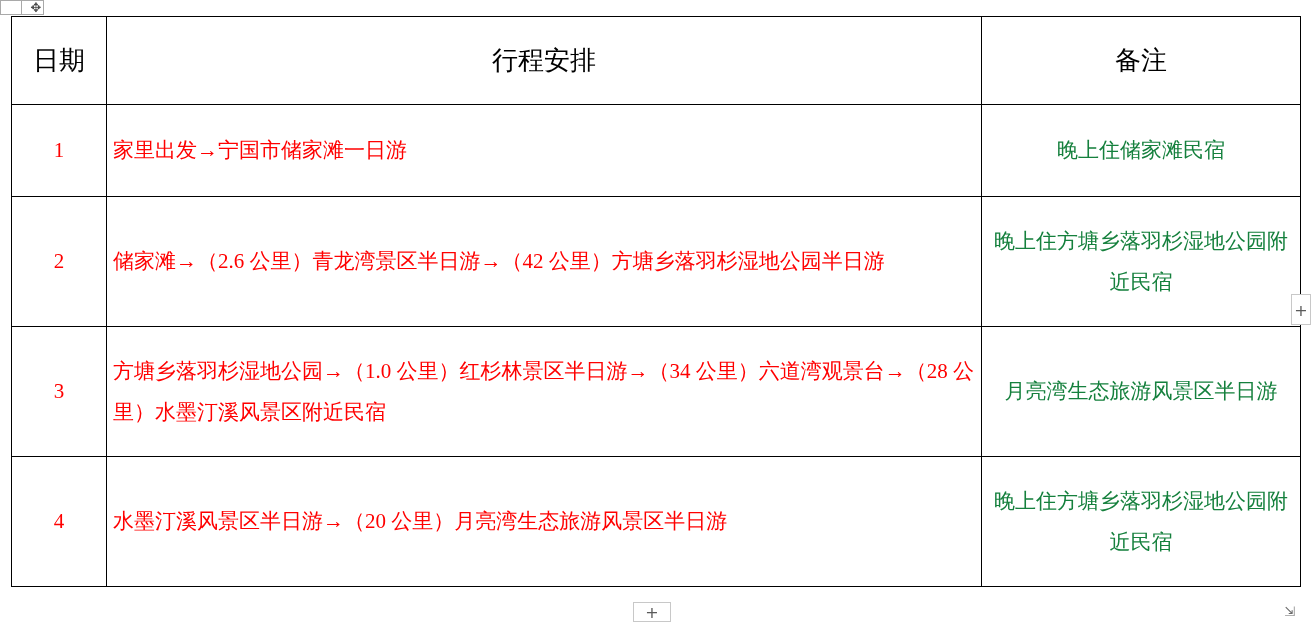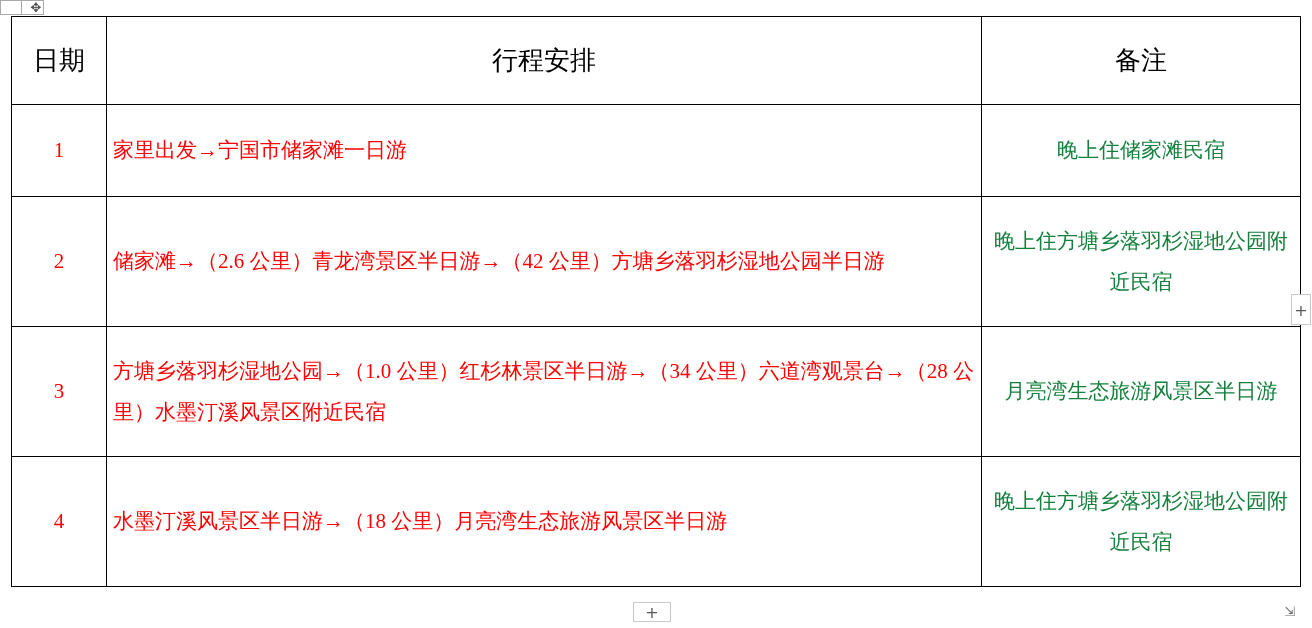--- a/index.html
+++ b/index.html
@@ -187,21 +187,21 @@
       <td class="plan-cell">储家滩→（2.6 公里）青龙湾景区半日游→（42 公里）方塘乡落羽杉湿地公园半日游</td>
       <td class="remark-cell">晚上住方塘乡落羽杉湿地公园附近民宿</td>
     </tr>
     <tr class="row3">
       <td class="date-cell">3</td>
       <td class="plan-cell">方塘乡落羽杉湿地公园→（1.0 公里）红杉林景区半日游→（34 公里）六道湾观景台→（28 公里）水墨汀溪风景区附近民宿</td>
       <td class="remark-cell">月亮湾生态旅游风景区半日游</td>
     </tr>
     <tr class="row4">
       <td class="date-cell">4</td>
-      <td class="plan-cell">水墨汀溪风景区半日游→（18 公里）月亮湾生态旅游风景区半日游</td>
+      <td class="plan-cell">水墨汀溪风景区半日游→（20 公里）月亮湾生态旅游风景区半日游</td>
       <td class="remark-cell">晚上住方塘乡落羽杉湿地公园附近民宿</td>
     </tr>
   </tbody>
 </table>
 
 <div class="right-plus">+</div>
 <div class="bottom-plus">+</div>
 <div class="resize-handle">⇲</div>
 
 </body></html>

